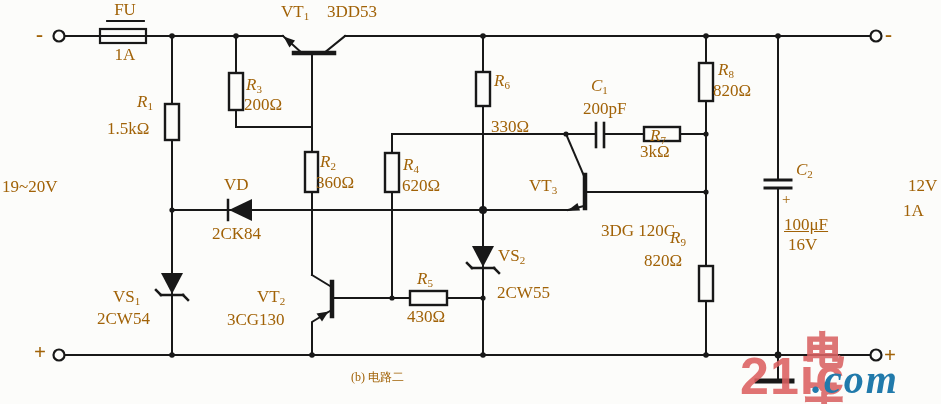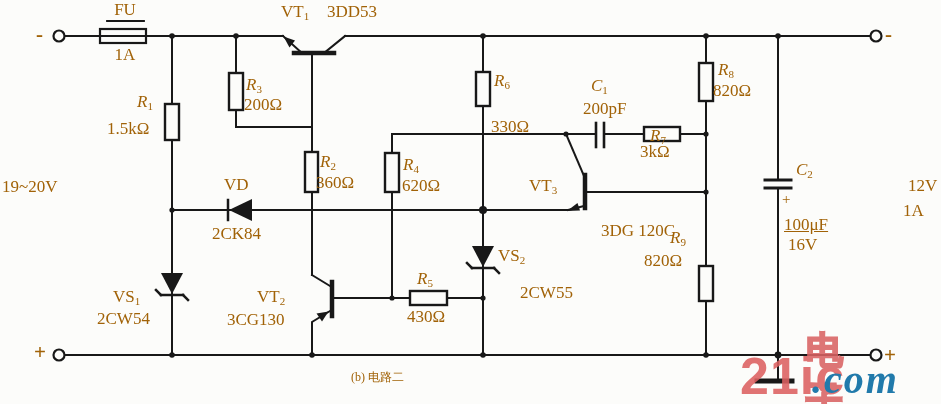--- a/index.html
+++ b/index.html
@@ -198,21 +198,21 @@
   <div class="lbl" style="left:784px;top:216px;text-decoration:underline;">100μF</div>
   <div class="lbl" style="left:788px;top:236px;">16V</div>
 
   <div class="lbl" style="left:224px;top:176px;">VD</div>
   <div class="lbl" style="left:212px;top:225px;">2CK84</div>
 
   <div class="lbl" style="left:113px;top:288px;"><span>VS</span><sub>1</sub></div>
   <div class="lbl" style="left:97px;top:310px;">2CW54</div>
 
   <div class="lbl" style="left:498px;top:247px;"><span>VS</span><sub>2</sub></div>
-  <div class="lbl" style="left:497px;top:284px;margin-left:23px;">2CW55</div>
+  <div class="lbl" style="left:497px;top:284px;">2CW55</div>
 
   <div class="lbl" style="left:281px;top:3px;"><span>VT</span><sub>1</sub></div>
   <div class="lbl" style="left:327px;top:3px;">3DD53</div>
 
   <div class="lbl" style="left:257px;top:288px;"><span>VT</span><sub>2</sub></div>
   <div class="lbl" style="left:227px;top:311px;">3CG130</div>
 
   <div class="lbl" style="left:529px;top:177px;"><span>VT</span><sub>3</sub></div>
   <div class="lbl" style="left:601px;top:222px;">3DG 120C</div>
 

